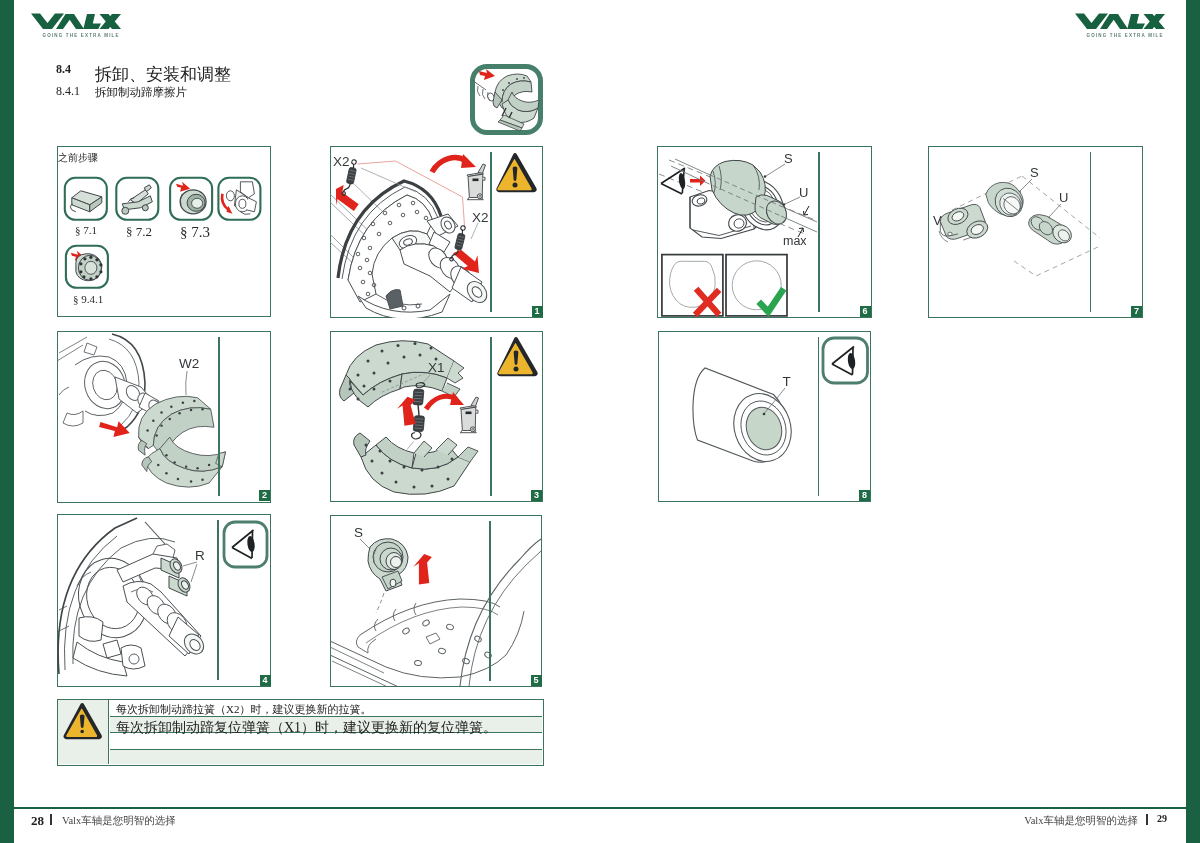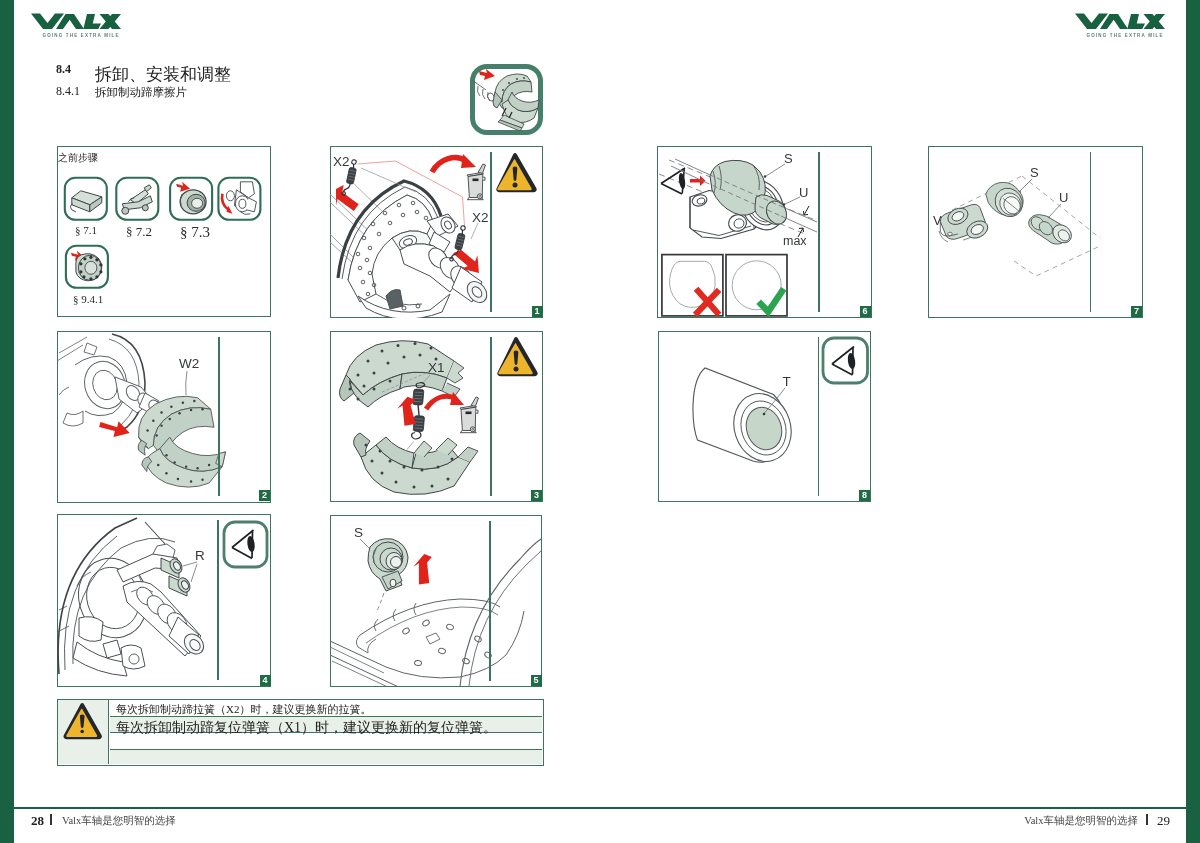--- a/index.html
+++ b/index.html
@@ -758,13 +758,13 @@
 <div class="abs ser" style="left:31px;top:813px;font-size:13px;font-weight:bold">28</div>
 
 <div class="abs" style="left:50px;top:813.5px;width:2px;height:11px;background:#333"></div>
 
 <div class="abs ser" style="left:62px;top:814px;font-size:10.5px;color:#444">Valx车轴是您明智的选择</div>
 
 <div class="abs ser" style="right:62px;top:814px;font-size:10.5px;color:#444">Valx车轴是您明智的选择</div>
 
 <div class="abs" style="left:1146px;top:813.5px;width:2px;height:11px;background:#333"></div>
 
-<div class="abs ser" style="left:1157px;top:813px;font-size:13px;font-weight:normal">29</div>
+<div class="abs ser" style="left:1157px;top:813px;font-size:10px;font-weight:bold">29</div>
 
 </body></html>

